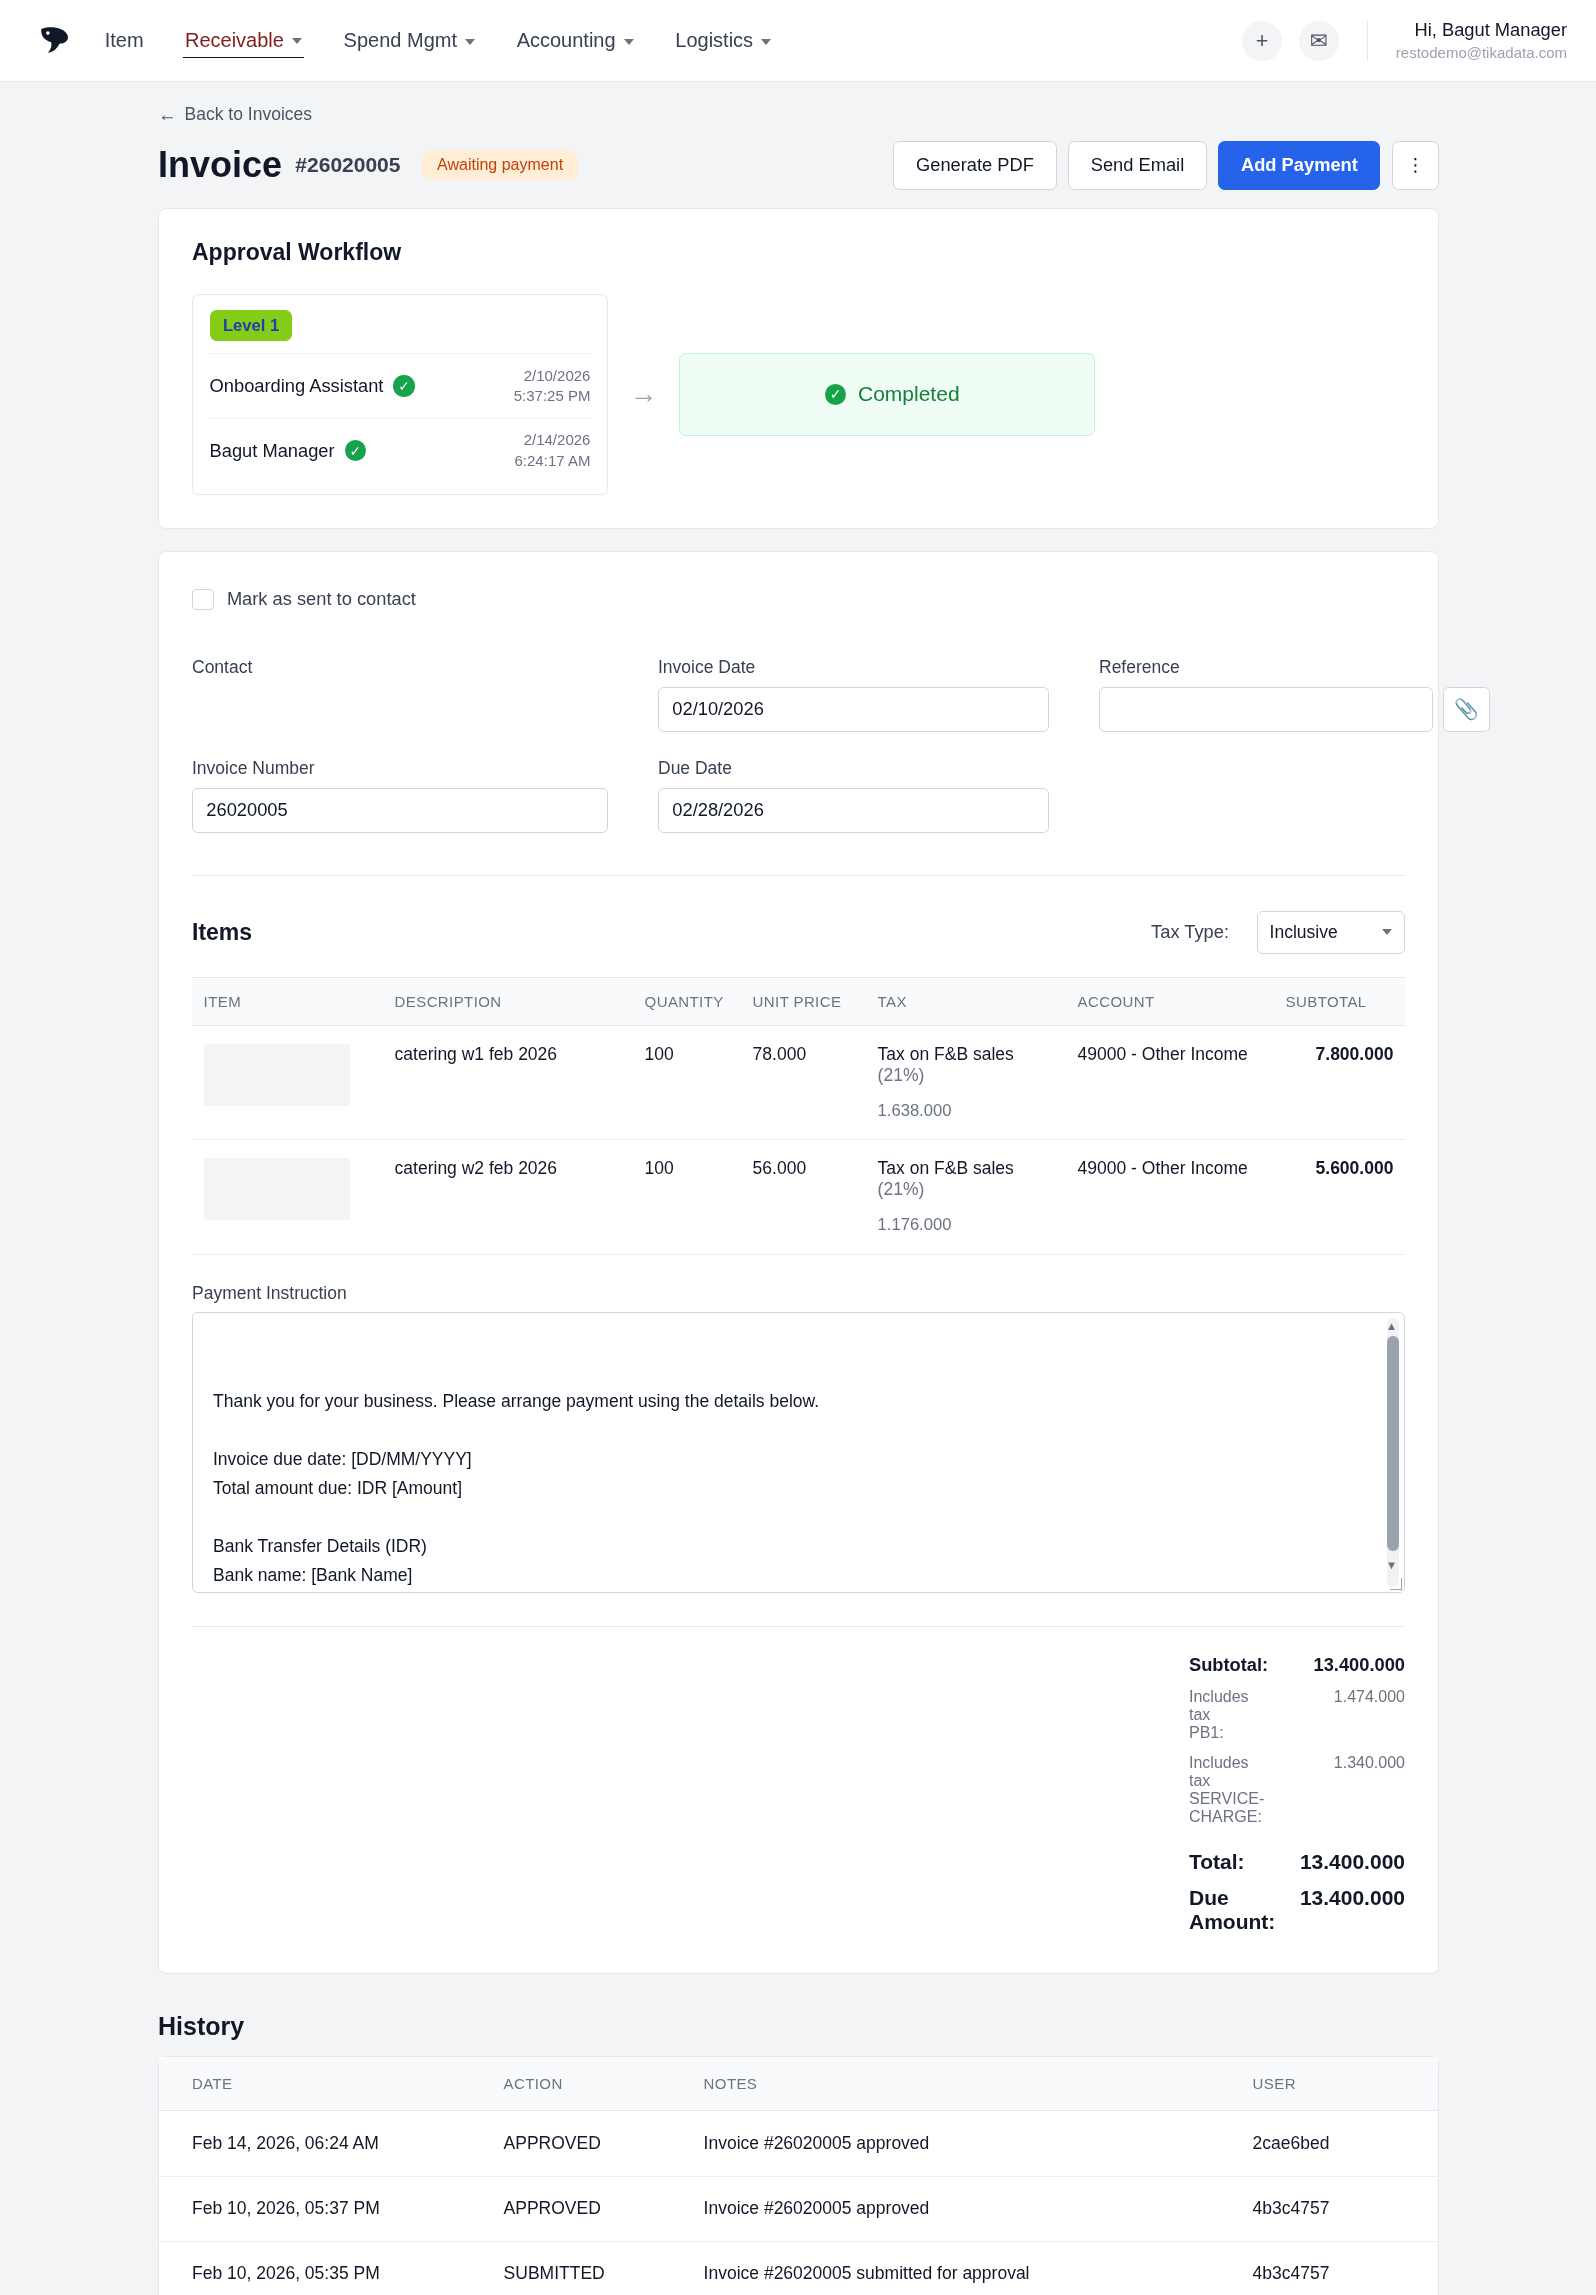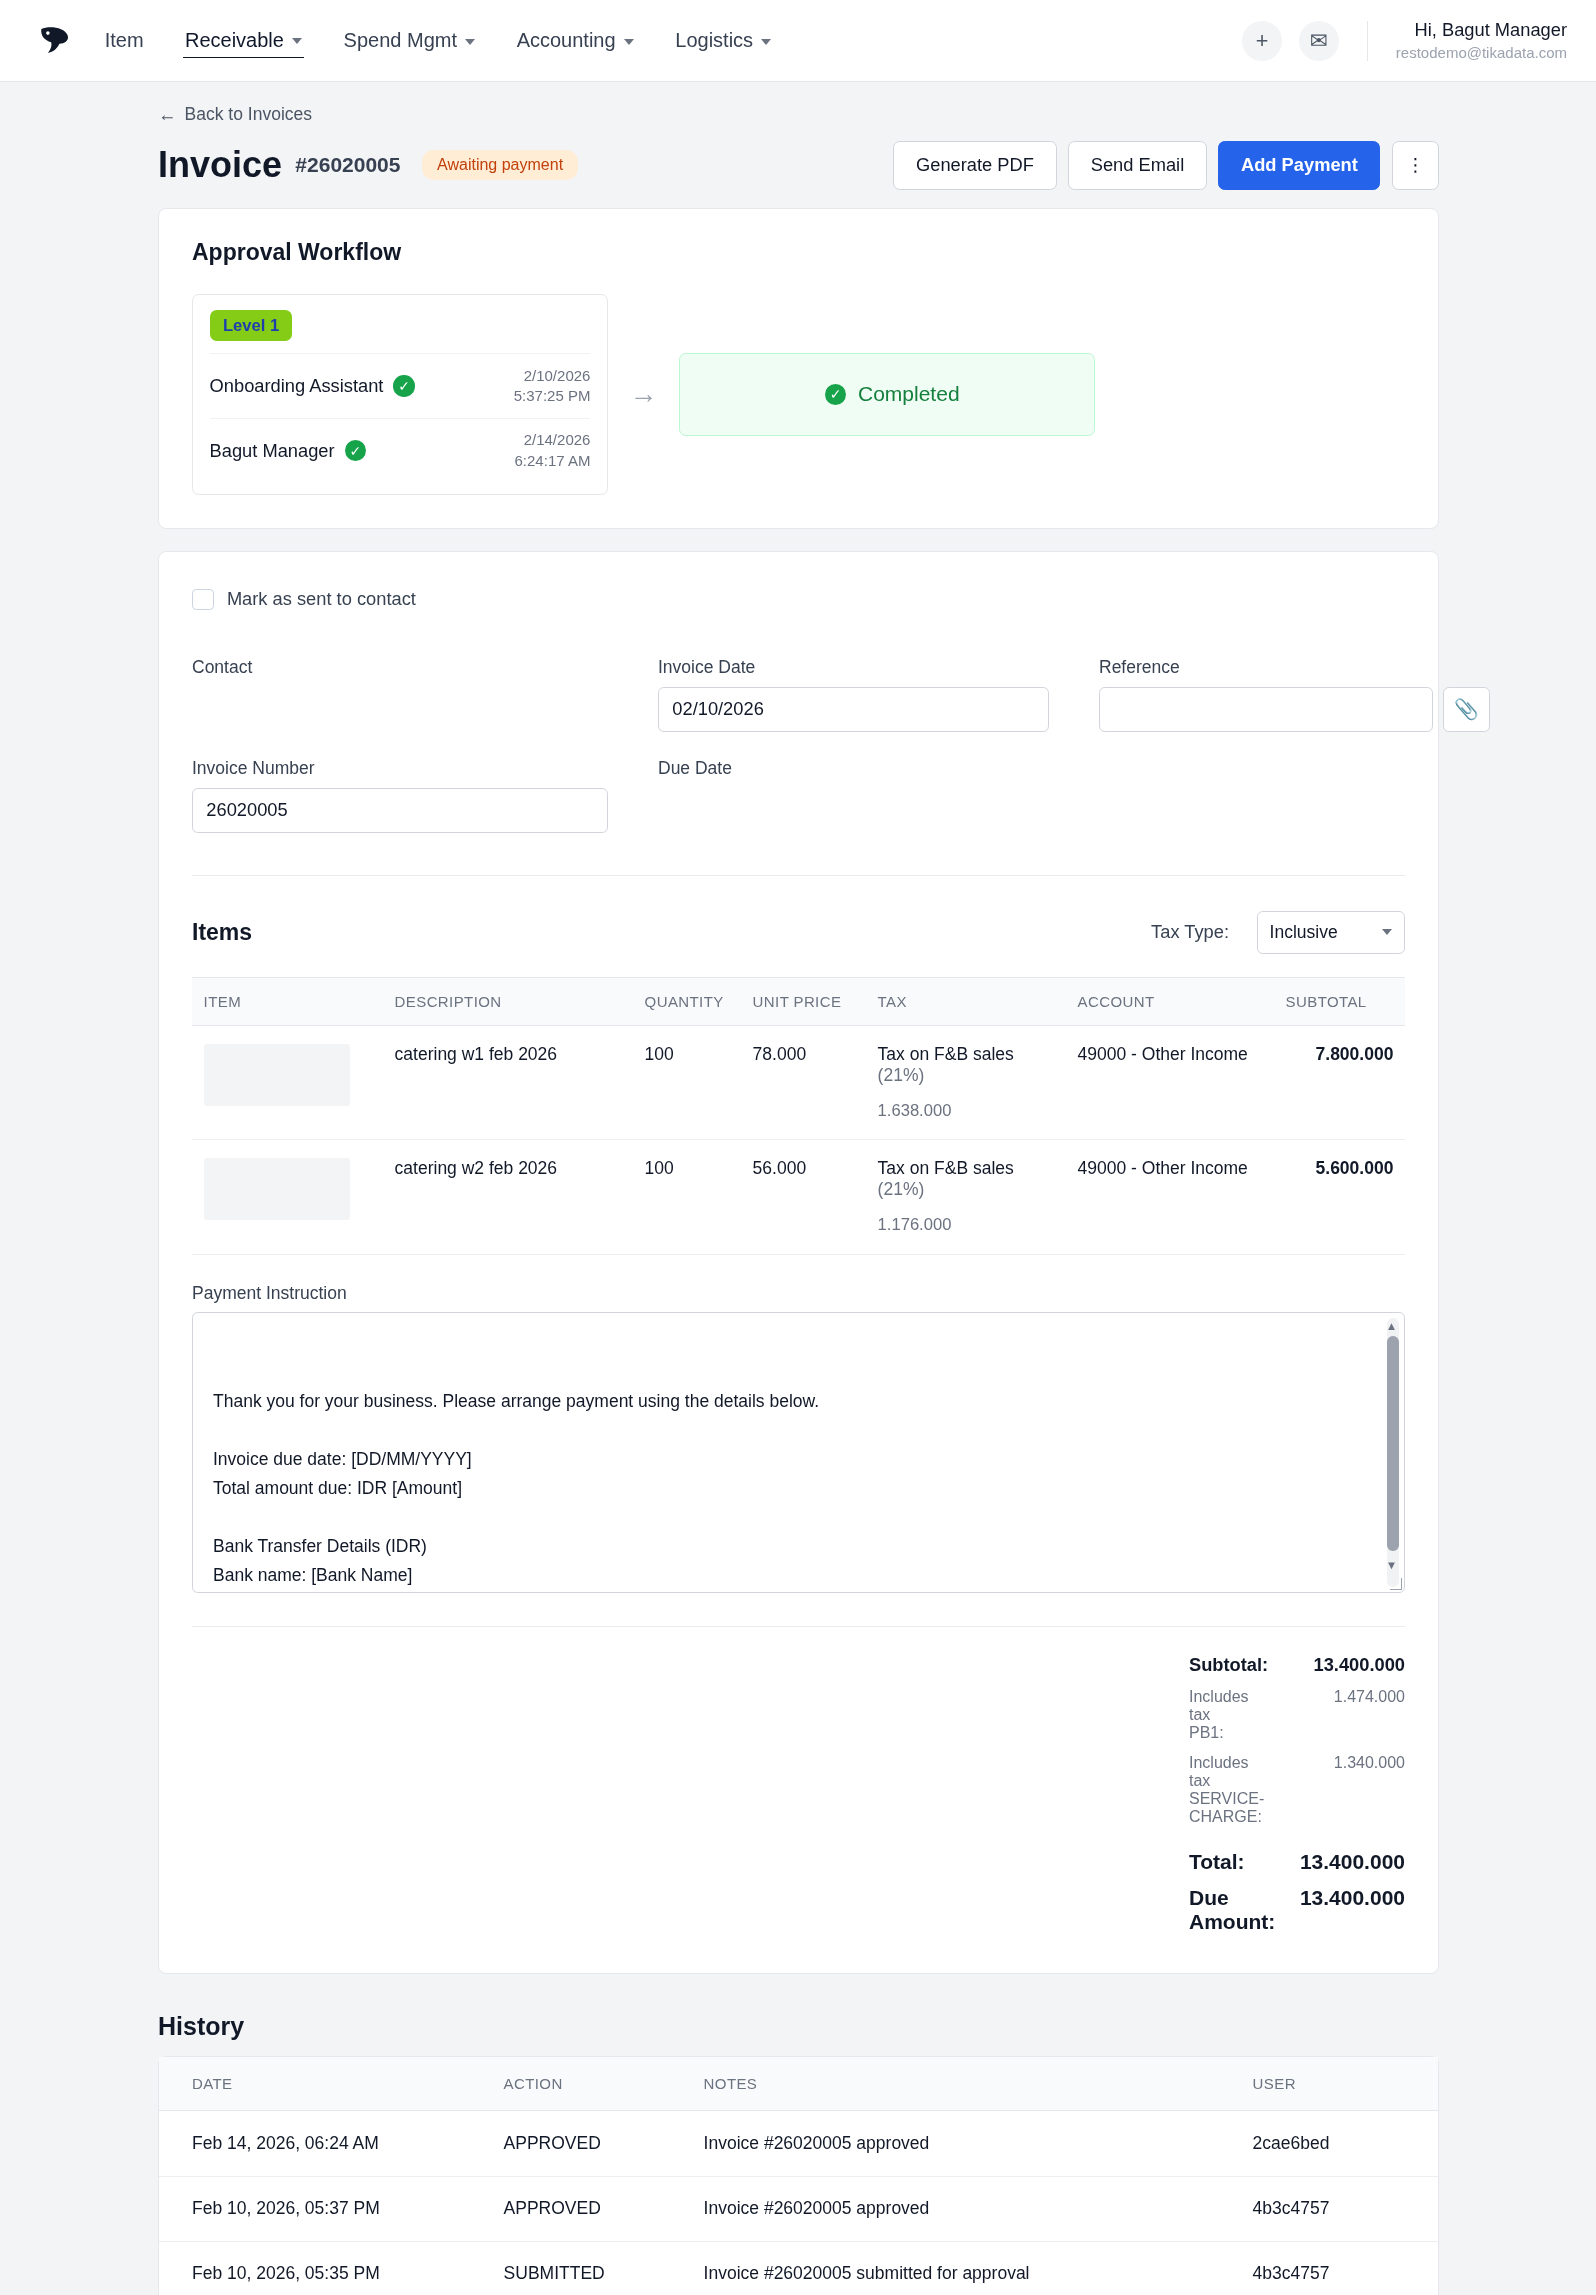--- a/index.html
+++ b/index.html
@@ -32,21 +32,21 @@
   .nav-item {
     font-size: 20px;
     color: #374151;
     display: flex; align-items: center; gap: 8.3px;
     padding: 5px 1.7px;
     cursor: pointer;
     white-space: nowrap;
   }
   .nav-item.active {
     border-bottom: 1.7px solid #111827;
-    color: #0f172a;
+    color: #7f1d1d;
     align-items: center;
   }
   .caret {
     width: 0; height: 0;
     border-left: 5.8px solid transparent;
     border-right: 5.8px solid transparent;
     border-top: 6.7px solid #6b7280;
     display: inline-block;
     margin-top: 2.5px;
   }
@@ -467,20 +467,21 @@
           </div>
         </div>
 
         <div style="margin-top:15px;">
           <div class="field-label">Invoice Number</div>
           <input class="input" value="26020005" style="">
         </div>
         <div class="spacer-col"></div>
         <div style="margin-top:15px;">
           <div class="field-label">Due Date</div>
+          <input class="input" value="02/28/2026" style="">
         </div>
         <div class="spacer-col"></div>
         <div class="spacer-col"></div>
       </div>
 
       <hr class="hr">
 
       <div class="items-head">
         <div class="section-title">Items</div>
         <div class="tax-type-wrap">

